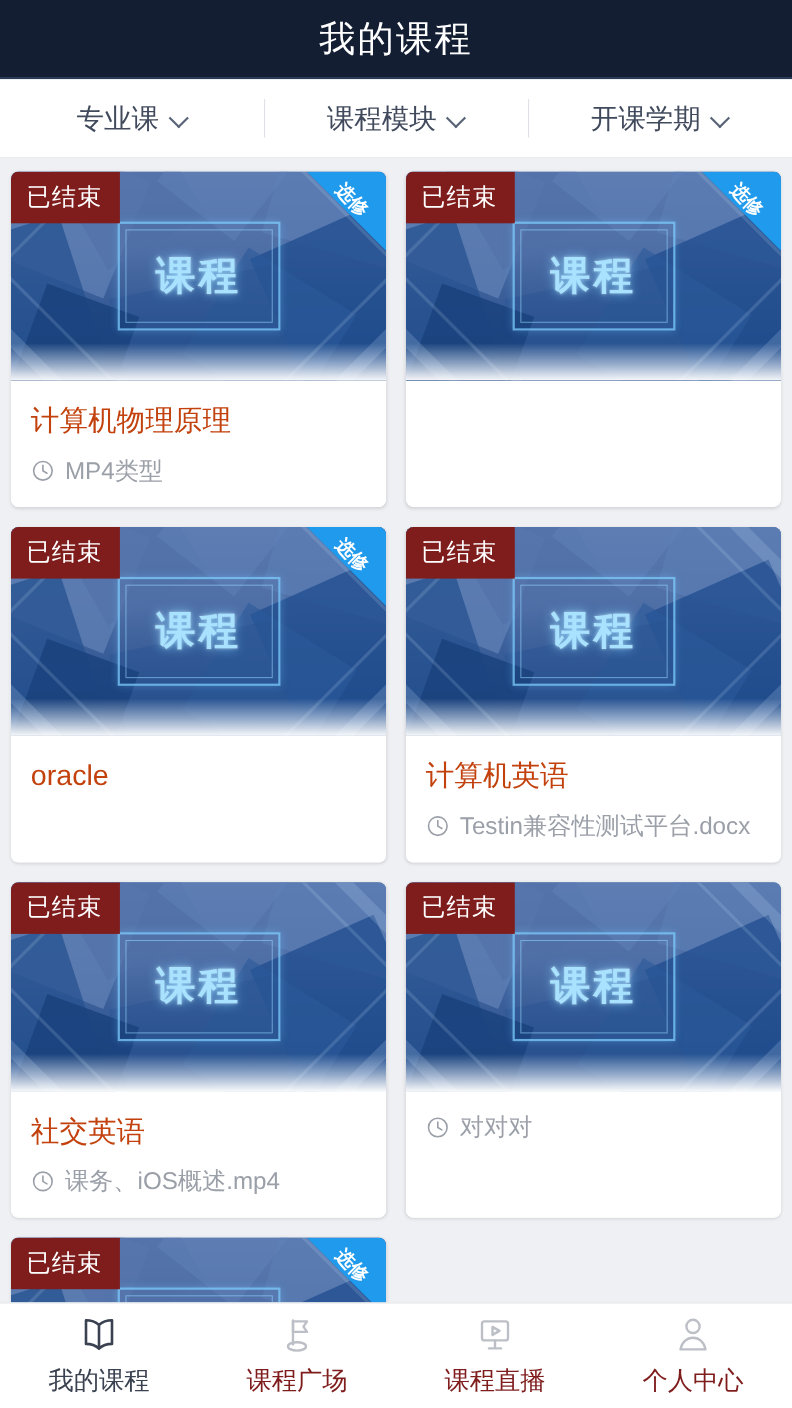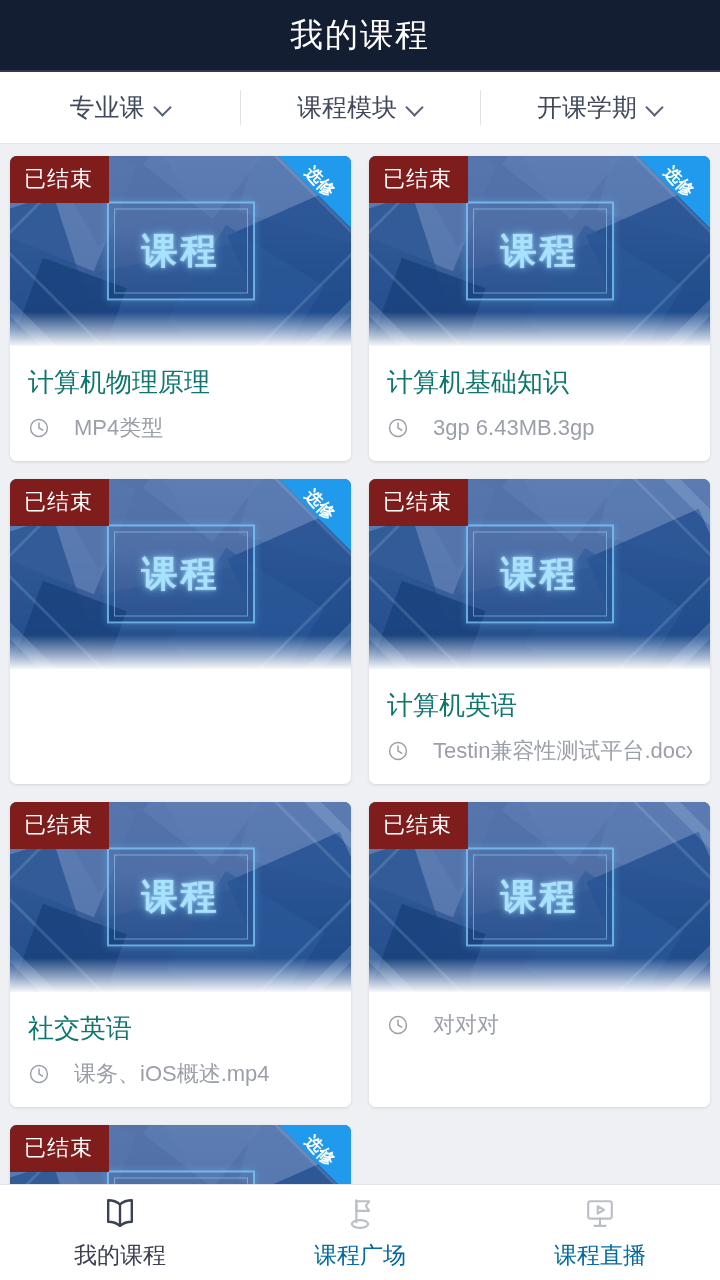--- a/index.html
+++ b/index.html
@@ -217,27 +217,27 @@
   
   .card-body {
     flex: 1 1 auto;
     padding: 20px 18px 18px 18px;
     background: #ffffff;
     position: relative;
     z-index: 3;
   }
   .card-title {
     font-size: 26px;
-    color: #0f766e;
+    color: #c2410c;
     line-height: 1.25;
     margin-bottom: 16px;
     word-break: break-word;
   }
   .card-meta {
-    display: flex; align-items: center; gap: 24px;
+    display: flex; align-items: center; gap: 9px;
     font-size: 22px;
     color: #9a9fa8;
     line-height: 1.2;
   }
   .clock-icon {
     flex: 0 0 22px;
     width: 22px; height: 22px;
     display: block;
   }
   .card-meta-text { white-space: nowrap; overflow: hidden; text-overflow: clip; }
@@ -254,21 +254,21 @@
     z-index: 20;
   }
   .nav-item {
     flex: 1 1 0;
     display: flex; flex-direction: column;
     align-items: center; justify-content: center;
     gap: 6px;
     cursor: pointer;
   }
   .nav-icon { width: 46px; height: 40px; display:block; }
-  .nav-label { font-size: 23px; color: #0369a1; }
+  .nav-label { font-size: 23px; color: #7f1d1d; }
   .nav-item.active .nav-label { color: #3a4150; }
 </style>
 </head>
 <body>
 
 <div id="app">
 
   <div class="header">
     <div class="header-title">我的课程</div>
   </div>
@@ -348,30 +348,20 @@
           <div class="chevR"></div>
           <div class="thumb-frame">
             <span class="thumb-frame-text">课程</span>
           </div>
           <div class="thumb-fade"></div>
           <div class="status-badge">已结束</div>
           <div class="ribbon">
             <span class="ribbon-text">选修</span>
           </div>
         </div>
-        <div class="card-body">
-          <div class="card-title">计算机基础知识</div>
-          <div class="card-meta">
-            <svg class="clock-icon" viewBox="0 0 24 24" fill="none" stroke="#9a9fa8" stroke-width="1.6">
-              <circle cx="12" cy="12" r="9.2"></circle>
-                <path d="M12 6.6V12l4 2.4" stroke-linecap="round"></path>
-            </svg>
-            <span class="card-meta-text">3gp 6.43MB.3gp</span>
-          </div>
-        </div>
       </div>
 
       <div class="card">
         <div class="card-thumb">
           <div class="poly-base"></div>
           <div class="poly-shapes">
             <i class="sh1"></i>
               <i class="sh2"></i>
               <i class="sh3"></i>
               <i class="sh4"></i>
@@ -385,20 +375,23 @@
           <div class="chevL"></div>
           <div class="chevR"></div>
           <div class="thumb-frame">
             <span class="thumb-frame-text">课程</span>
           </div>
           <div class="thumb-fade"></div>
           <div class="status-badge">已结束</div>
           <div class="ribbon">
             <span class="ribbon-text">选修</span>
           </div>
+        </div>
+        <div class="card-body">
+          <div class="card-title">oracle</div>
         </div>
       </div>
 
       <div class="card">
         <div class="card-thumb">
           <div class="poly-base"></div>
           <div class="poly-shapes">
             <i class="sh1"></i>
               <i class="sh2"></i>
               <i class="sh3"></i>
@@ -552,15 +545,22 @@
     <div class="nav-item">
       <svg class="nav-icon" viewBox="0 0 48 44" fill="none" stroke="#bcc0c6" stroke-width="2.4" stroke-linejoin="round" stroke-linecap="round">
         <rect x="11" y="8" width="26" height="19" rx="2.5"></rect>
         <path d="M21.5 13.5l7 4-7 4z"></path>
         <path d="M24 27v7"></path>
         <path d="M18 35h12"></path>
       </svg>
       <span class="nav-label">课程直播</span>
     </div>
 
+    <div class="nav-item">
+      <svg class="nav-icon" viewBox="0 0 48 44" fill="none" stroke="#bcc0c6" stroke-width="2.4" stroke-linejoin="round" stroke-linecap="round">
+        <circle cx="24" cy="13" r="6.6"></circle>
+        <path d="M11.5 36c1.2-7.2 6.4-11.6 12.5-11.6S35.3 28.8 36.5 36z"></path>
+      </svg>
+      <span class="nav-label">个人中心</span>
+    </div>
 
   </div>
 </div>
 
 </body></html>

